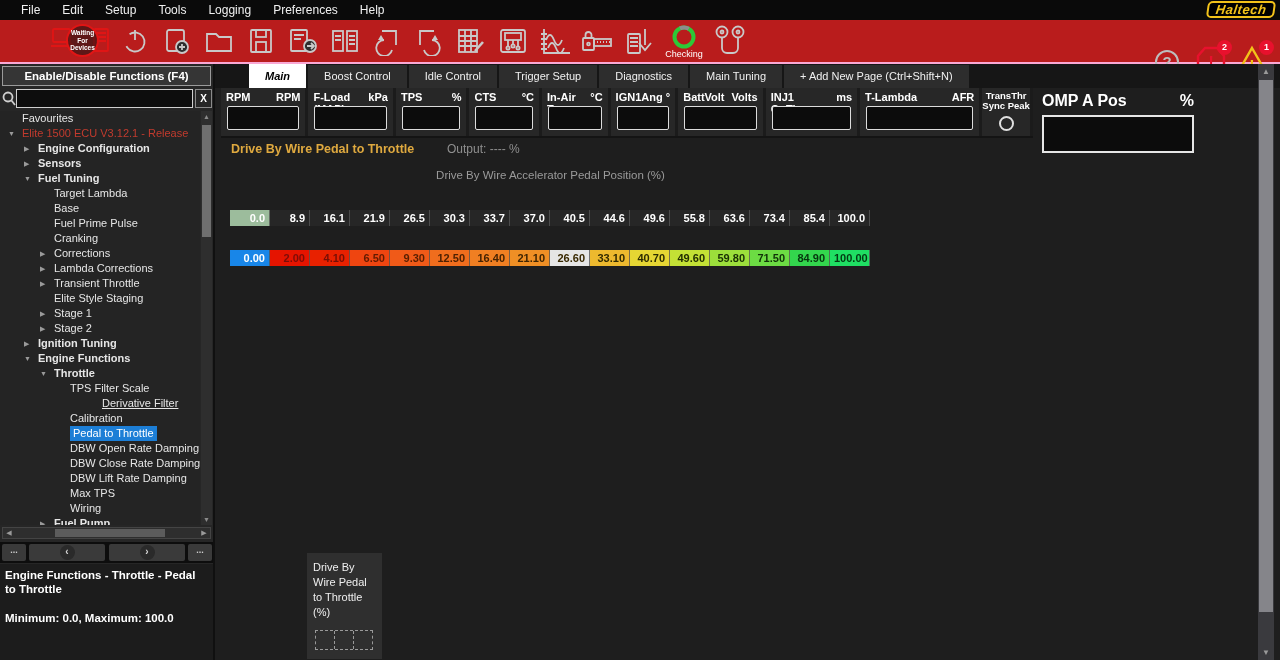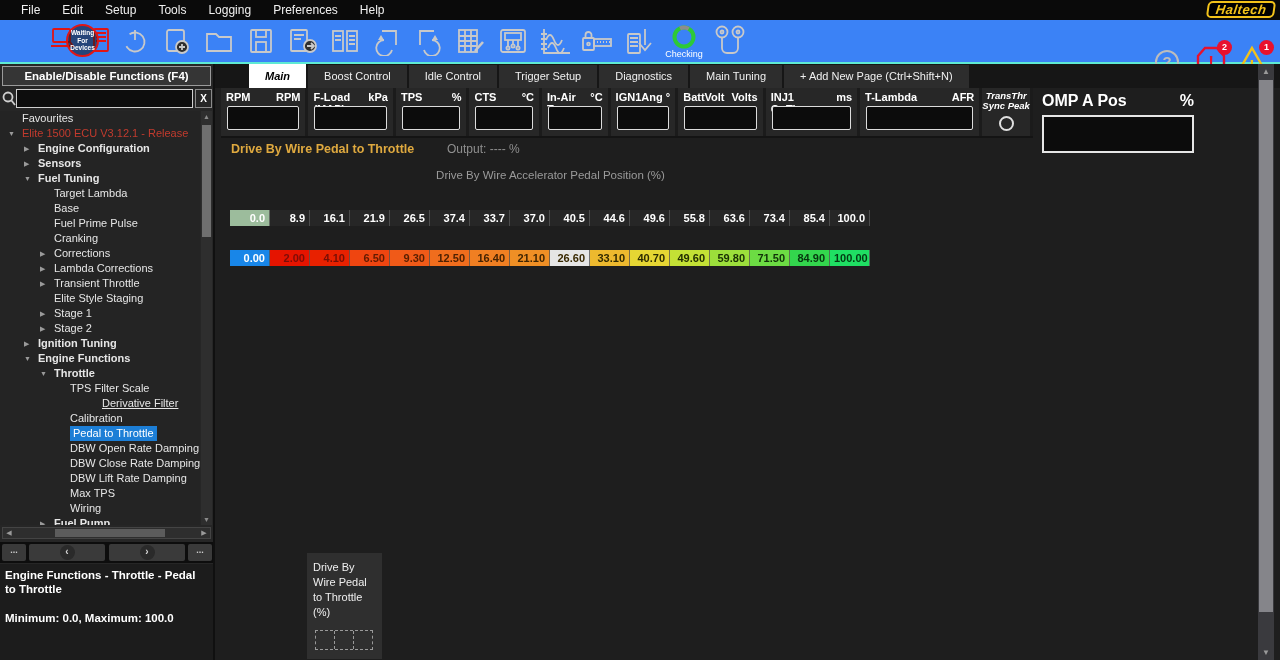--- a/index.html
+++ b/index.html
@@ -11,21 +11,21 @@
   
   #menu-bar { position:absolute; left:0; top:0; width:1280px; height:20px;
               background:#0a0a0a; display:flex; align-items:center; padding-left:10px; }
   .menu-item { color:#f0f0f0; font-size:12px; padding:0 11px; line-height:20px; cursor:default; }
   #logo { position:absolute; right:5px; top:1px; background:#000; color:#f2c21a;
           border:2px solid #f2c21a; border-radius:5px; padding:0 7px; height:17px; line-height:13px;
           font-size:13px; font-weight:bold; font-style:italic; transform:skewX(-8deg); letter-spacing:.5px; }
 
   
   #toolbar { position:absolute; left:0; top:20px; width:1280px; height:44px;
-             background:#3b82f6; border-bottom:2px solid #5eead4; display:flex; align-items:center; }
+             background:#b91c1c; border-bottom:2px solid #f9a8d4; display:flex; align-items:center; }
   .tbtn { height:38px; min-width:38px; display:flex; align-items:center; justify-content:center;
           margin:0 2px; position:relative; }
   .tbtn svg { stroke:#c9c9c9; fill:none; stroke-width:1.8; }
   #hamburger { margin-left:8px; display:flex; flex-direction:column; gap:4px; width:30px; }
   #hamburger span { display:block; height:3px; background:#e8e8e8; border-radius:1px; }
   #waiting-btn { width:62px; position:relative; }
   #waiting-btn svg { stroke:#e01515; }
   .waiting-circle { position:absolute; left:16px; top:2px; width:33px; height:33px; border:2px solid #e01515;
                     border-radius:50%; background:rgba(20,20,20,.55); color:#fff; font-size:6.5px; font-weight:bold;
                     display:flex; align-items:center; justify-content:center; text-align:center; line-height:1.15; }
@@ -88,21 +88,21 @@
   
   #gauge-strip { position:absolute; left:6px; top:24px; width:812px; height:50px; background:#1b1b1b;
                  display:flex; border-bottom:2px solid #141414; }
   .gauge { background:#272727; margin-right:3px; position:relative; height:48px; }
   .gauge:nth-child(1){width:85px}.gauge:nth-child(2){width:85px}.gauge:nth-child(3){width:71px}
   .gauge:nth-child(4){width:70px}.gauge:nth-child(5){width:66px}.gauge:nth-child(6){width:65px}
   .gauge:nth-child(7){width:85px}.gauge:nth-child(8){width:92px}.gauge:nth-child(9){width:120px}
   .gauge:nth-child(10){width:48px}
   .glabel { display:flex; justify-content:space-between; padding:3px 5px 0 5px; color:#fff; font-size:11px; font-weight:bold; }
   .gbox { position:absolute; left:6px; right:6px; top:18px; height:24px; background:#0c0c0c; border:1px solid #dcdcdc; border-radius:2px; }
-  .gauge.trans .tlbl { color:#fff; font-size:9.5px; font-weight:bold; text-align:center; line-height:1.1; padding-top:3px;font-style:italic; }
+  .gauge.trans .tlbl { color:#fff; font-size:9.5px; font-weight:bold; text-align:center; line-height:1.1; padding-top:3px; }
   .gauge.trans .tcircle { width:15px; height:15px; border:2px solid #e0e0e0; border-radius:50%; margin:4px auto 0; }
   
   #omp { position:absolute; left:823px; top:26px; width:160px; height:66px; }
   #omp .glabel2 { display:flex; justify-content:space-between; color:#fff; font-size:16px; font-weight:bold; padding:2px 4px 0 4px; }
   #omp .gbox2 { position:absolute; left:4px; right:4px; top:25px; height:38px; background:#0c0c0c; border:2px solid #e6e6e6; }
   
   #main-vscroll { position:absolute; left:1043px; top:0; width:16px; height:596px; background:#3a3a3e; }
   #main-vscroll .thumb { position:absolute; left:1px; top:16px; width:14px; height:532px; background:#85858a; }
   #main-vscroll .ar { position:absolute; left:0; width:16px; text-align:center; color:#9a9a9a; font-size:8px; }
   
@@ -539,21 +539,21 @@
   </div>
   <div id="axis-label">Drive By Wire Accelerator Pedal Position (%)</div>
 
   <div id="dbw-table">
     <div class="trow" id="table-header">
         <div class="tcell hdr" style="background:#9cbc9c;color:#ffffff;">0.0</div>
         <div class="tcell hdr" style="">8.9</div>
         <div class="tcell hdr" style="">16.1</div>
         <div class="tcell hdr" style="">21.9</div>
         <div class="tcell hdr" style="">26.5</div>
-        <div class="tcell hdr" style="">37.4</div>
+        <div class="tcell hdr" style="">30.3</div>
         <div class="tcell hdr" style="">33.7</div>
         <div class="tcell hdr" style="">37.0</div>
         <div class="tcell hdr" style="">40.5</div>
         <div class="tcell hdr" style="">44.6</div>
         <div class="tcell hdr" style="">49.6</div>
         <div class="tcell hdr" style="">55.8</div>
         <div class="tcell hdr" style="">63.6</div>
         <div class="tcell hdr" style="">73.4</div>
         <div class="tcell hdr" style="">85.4</div>
         <div class="tcell hdr" style="">100.0</div>

